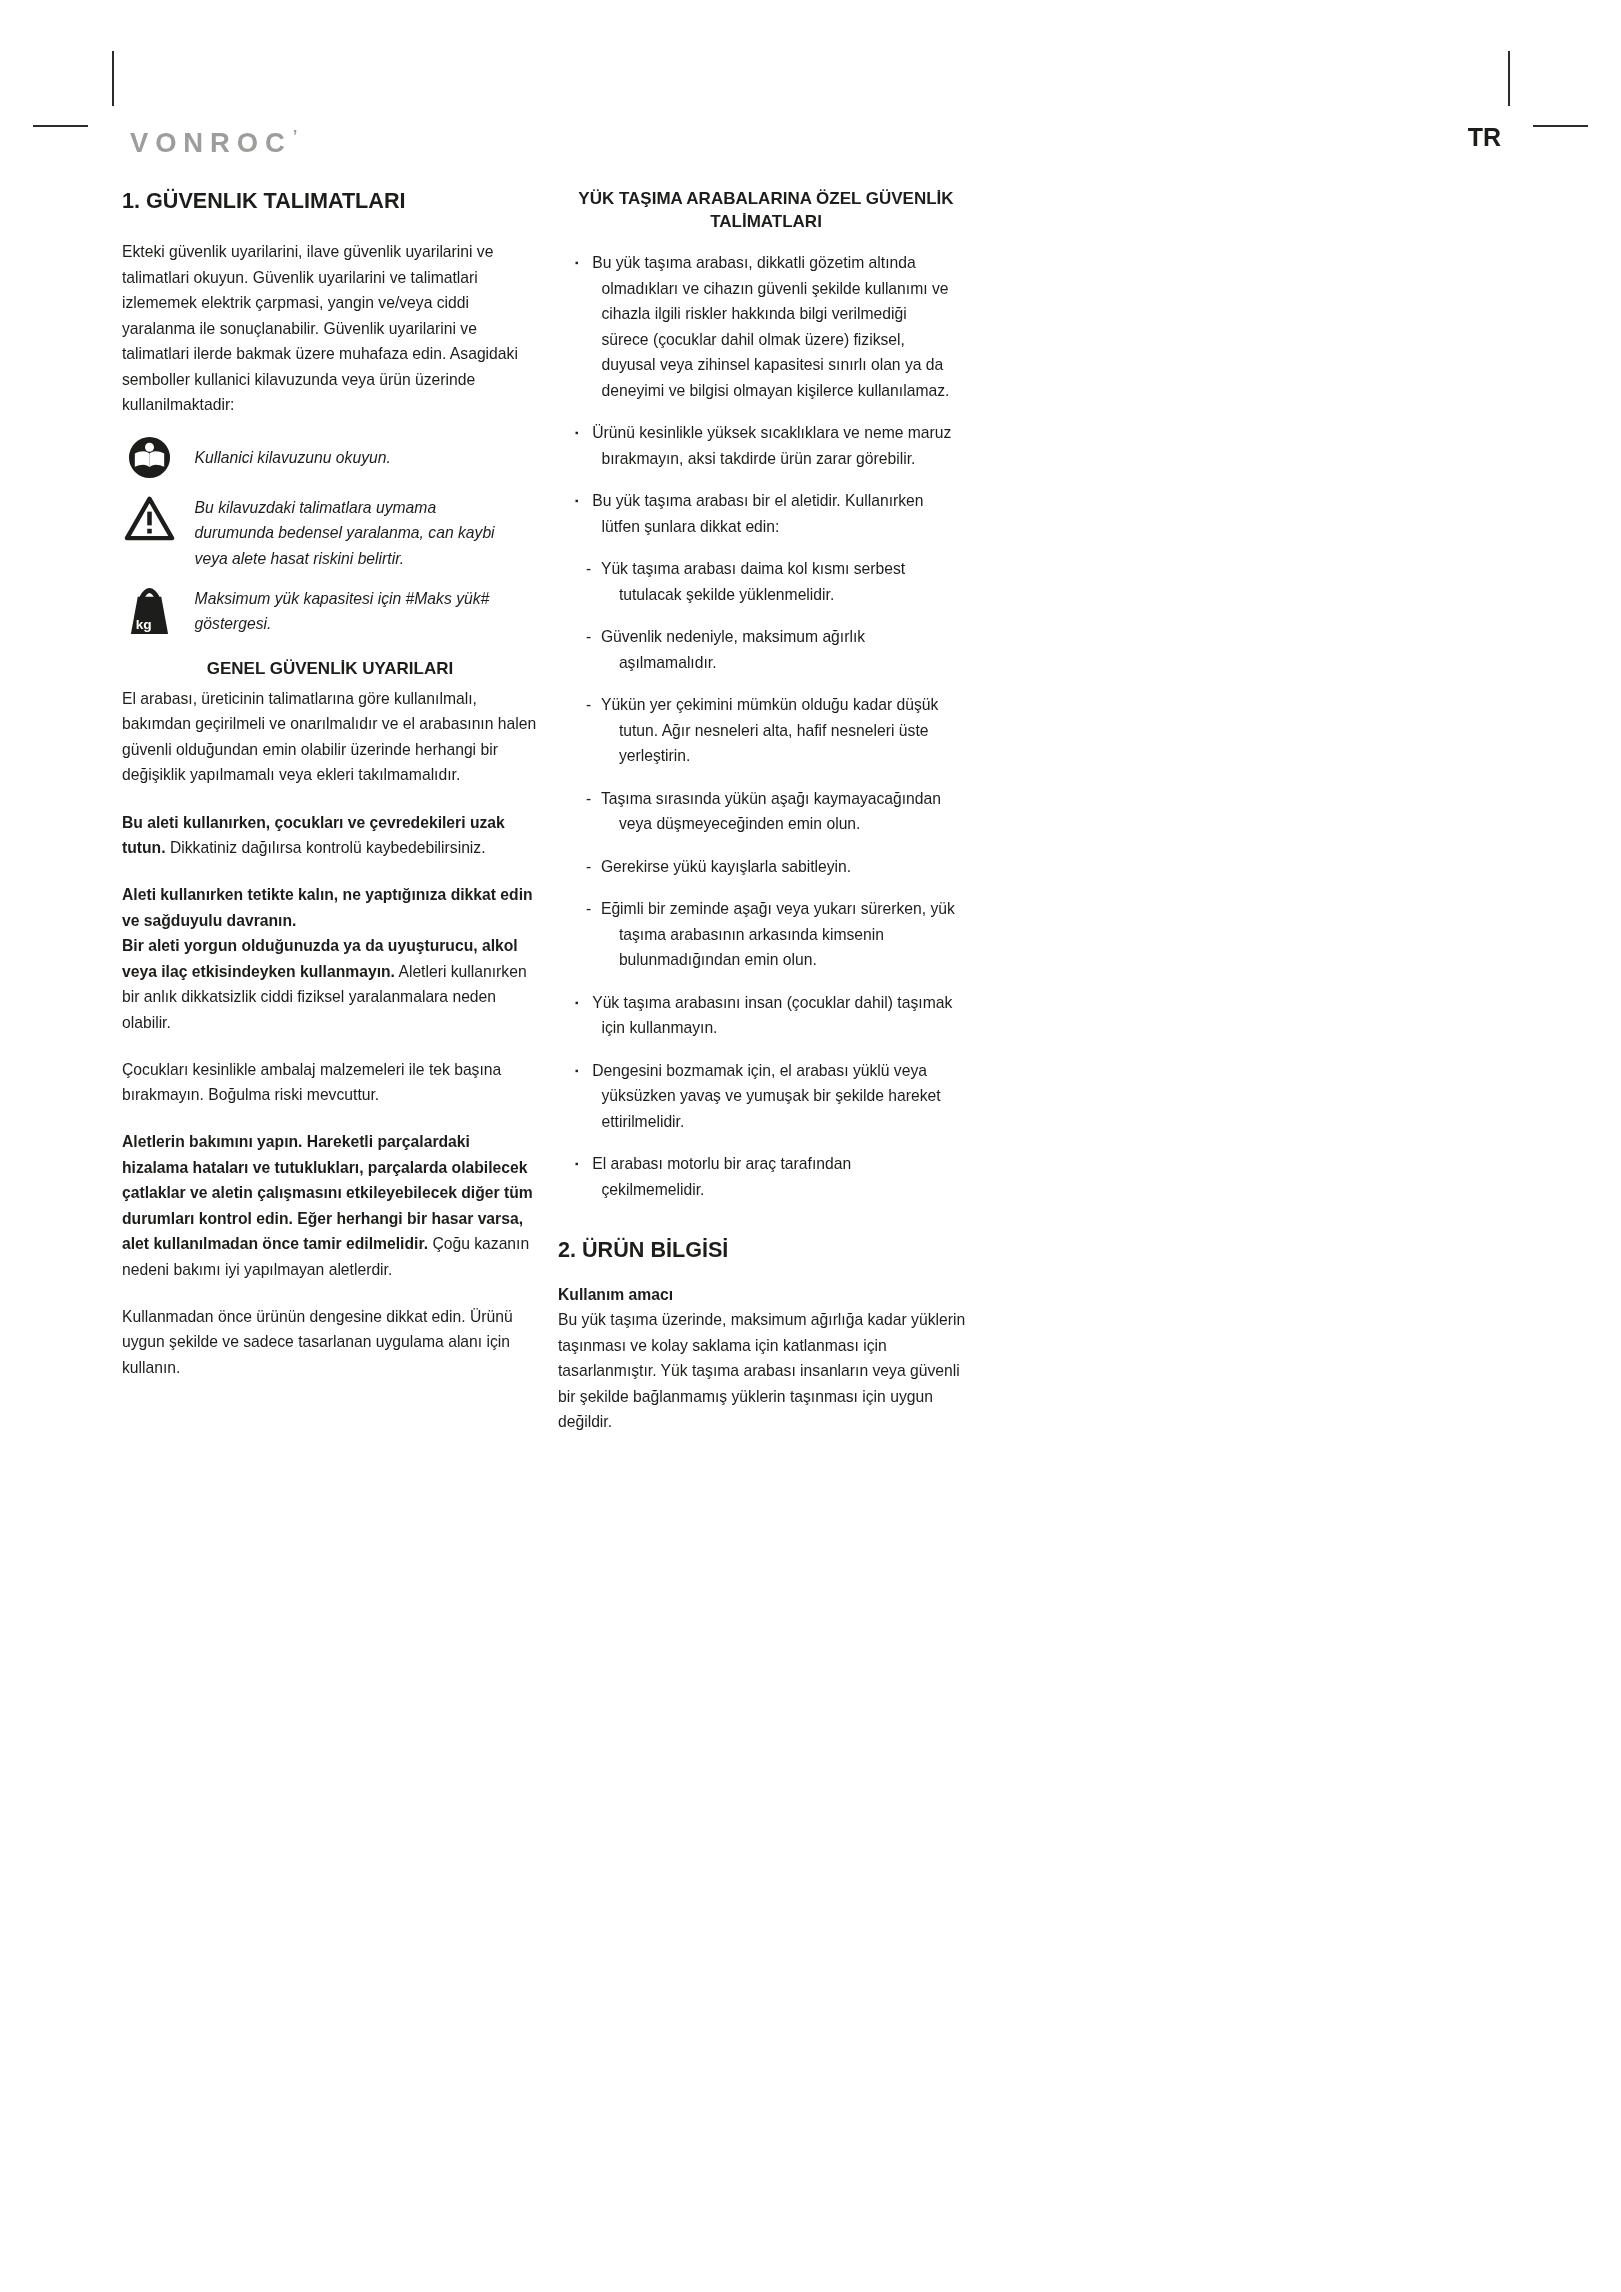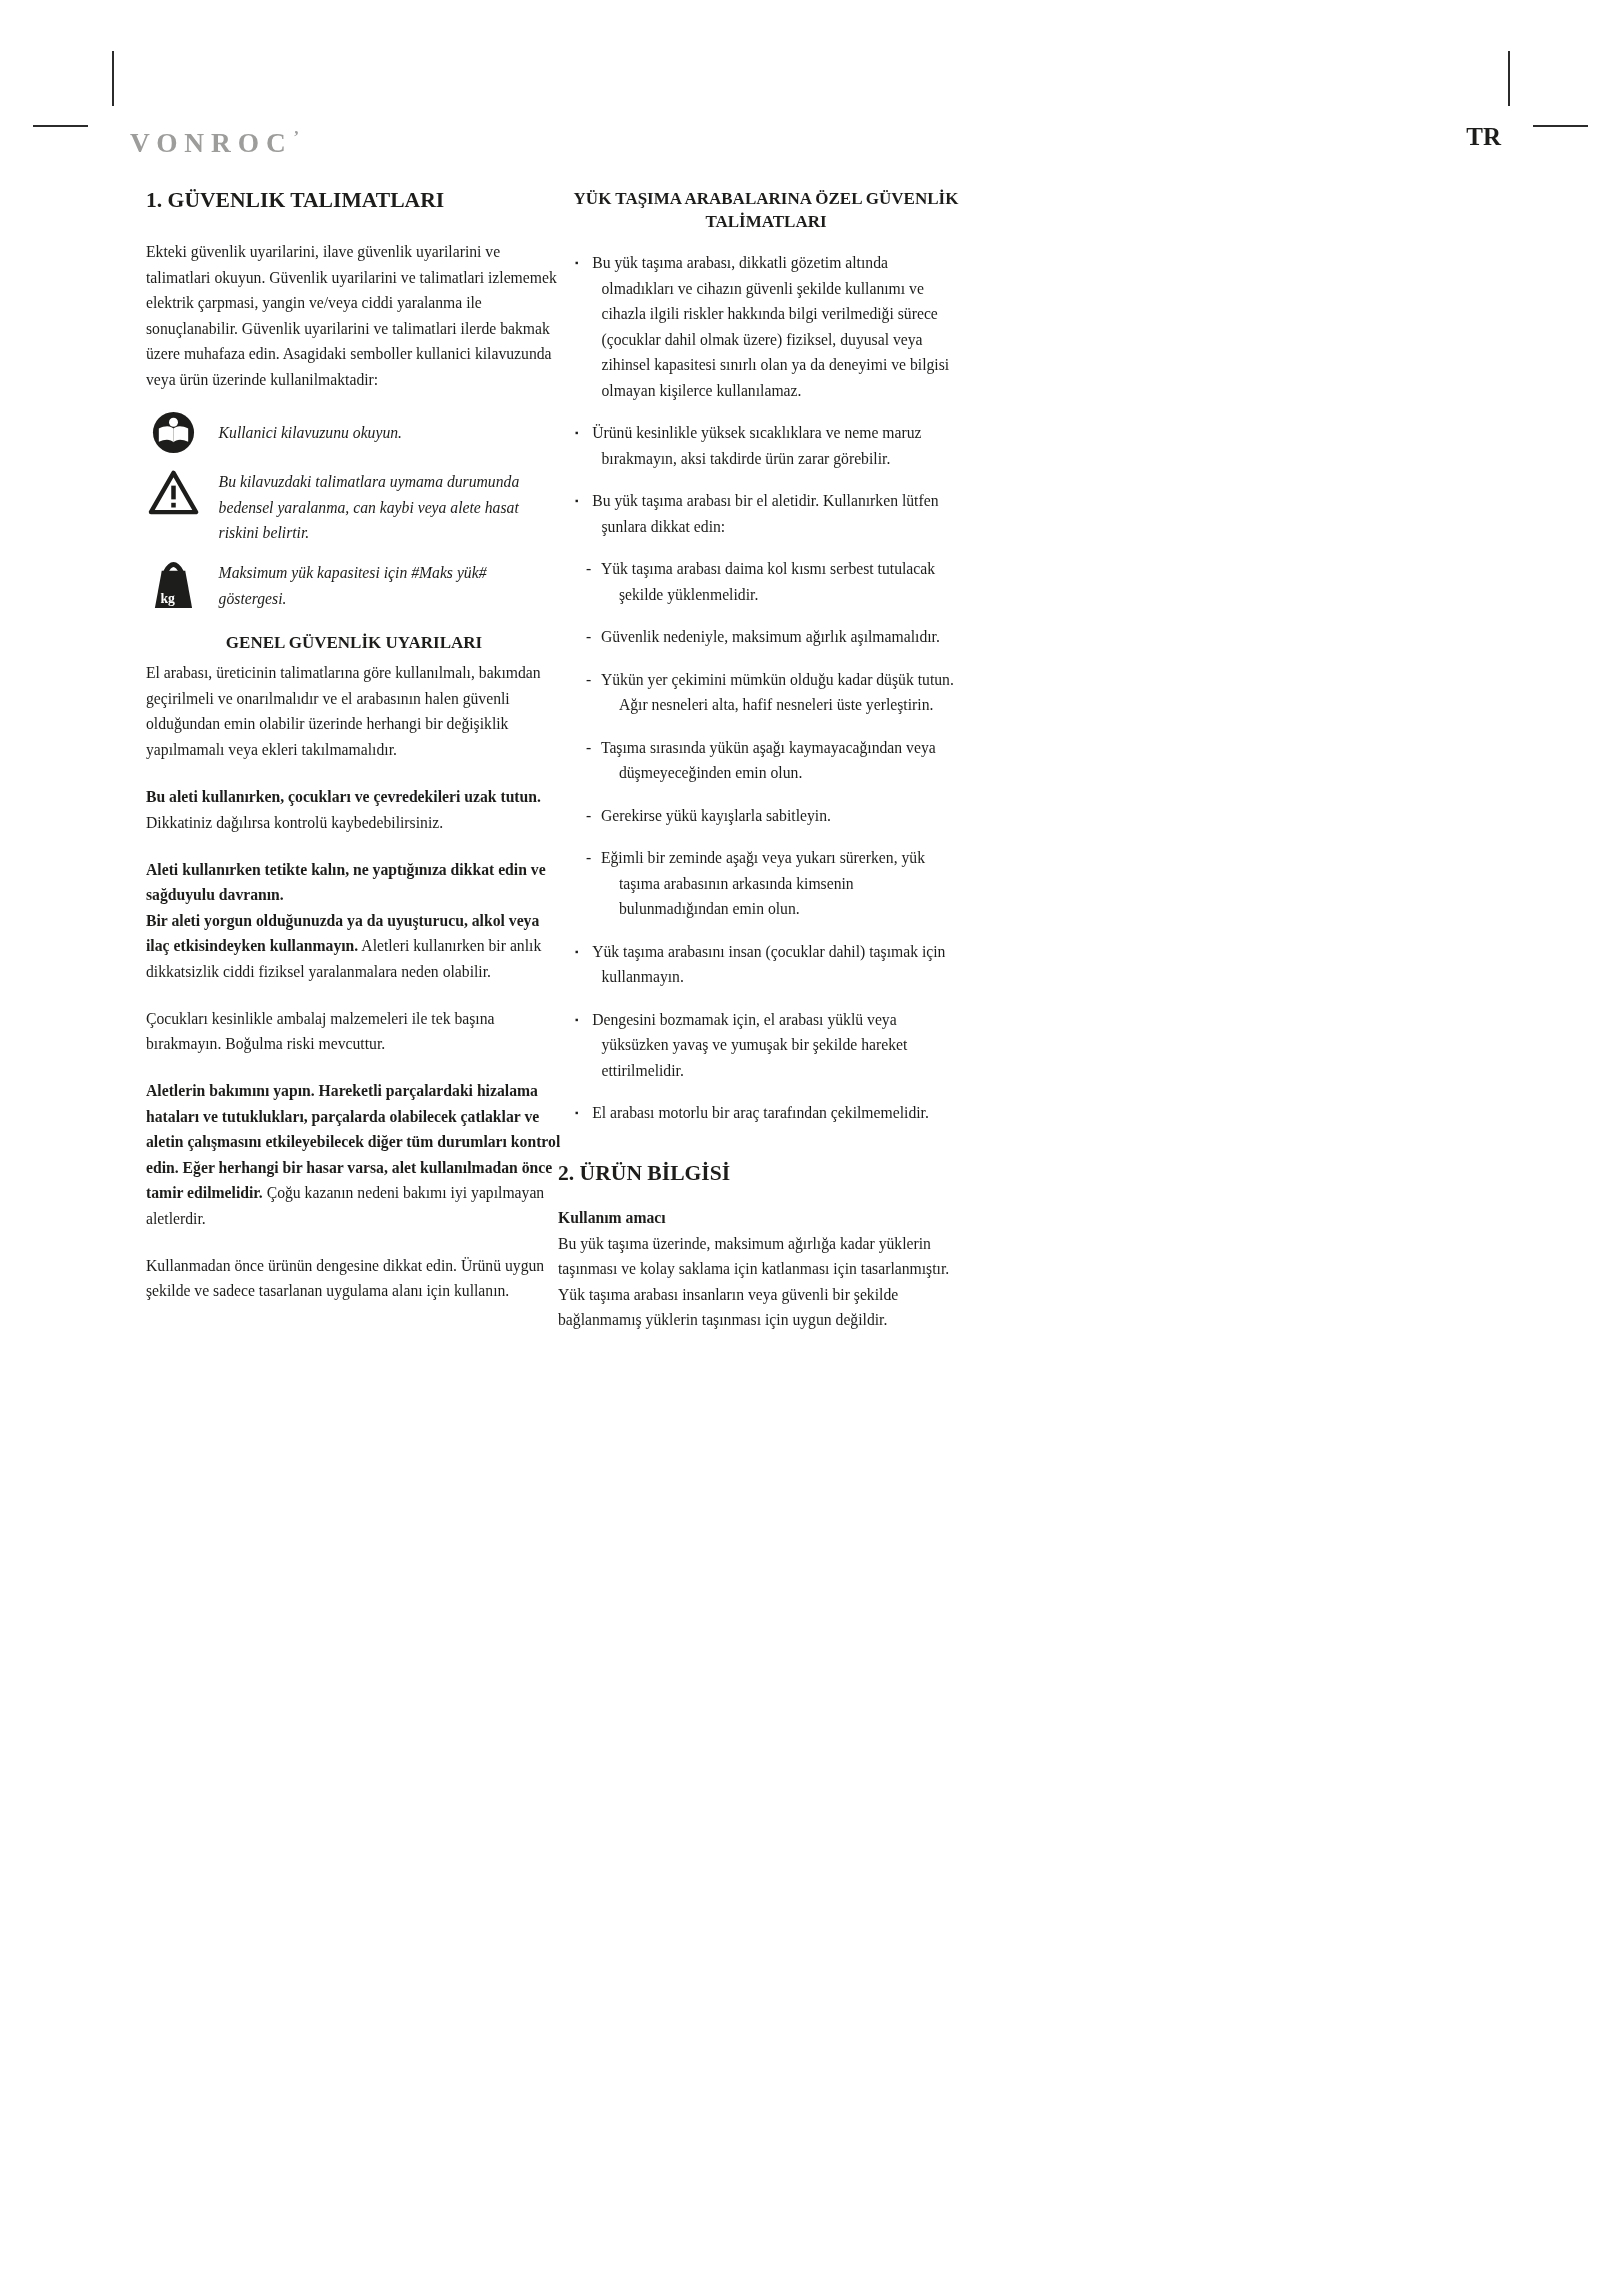--- a/index.html
+++ b/index.html
@@ -7,21 +7,21 @@
     --brand:#9d9d9c;
     --muted:#6f6f6e;
     --mark:#2b2b2b;
   }
   *{margin:0;padding:0;box-sizing:border-box;}
   body{background:#ffffff;}
   .page{
     position:relative;
     width:1621px;height:1683px;
     background:#ffffff;
-    font-family:Liberation Serif, serif;
+    font-family:Liberation Sans, sans-serif;
     color:var(--text);
     overflow:hidden;
   }
   
   .crop{position:absolute;background:var(--mark);}
   .crop.v{width:2px;height:55px;}
   .crop.h{width:55px;height:2px;}
 
   
   .brand{
@@ -30,21 +30,21 @@
     color:var(--brand);
   }
   .brand .mark{font-size:16.7px;letter-spacing:0;vertical-align:9.8px;margin-left:1px;}
   .lang{
     position:absolute;right:120px;top:123px;
     font-size:25px;font-weight:bold;color:var(--text);
   }
 
   
   .col{position:absolute;top:188px;font-size:15.7px;line-height:25.5px;}
-  .col-left{left:146px;width:416px;}
+  .col-left{left:122px;width:416px;}
   .col-right{left:558px;width:416px;}
 
   h1{font-size:21.6px;line-height:25.5px;font-weight:bold;margin:0 0 25.5px;}
   h2{font-size:17px;line-height:22.5px;font-weight:bold;margin:0 0 5.9px;text-align:center;}
   .col-right h2{margin-bottom:9.8px;}
 
   .para{margin:0 0 21.6px;}
   .intro{margin-bottom:17.6px;}
 
   

